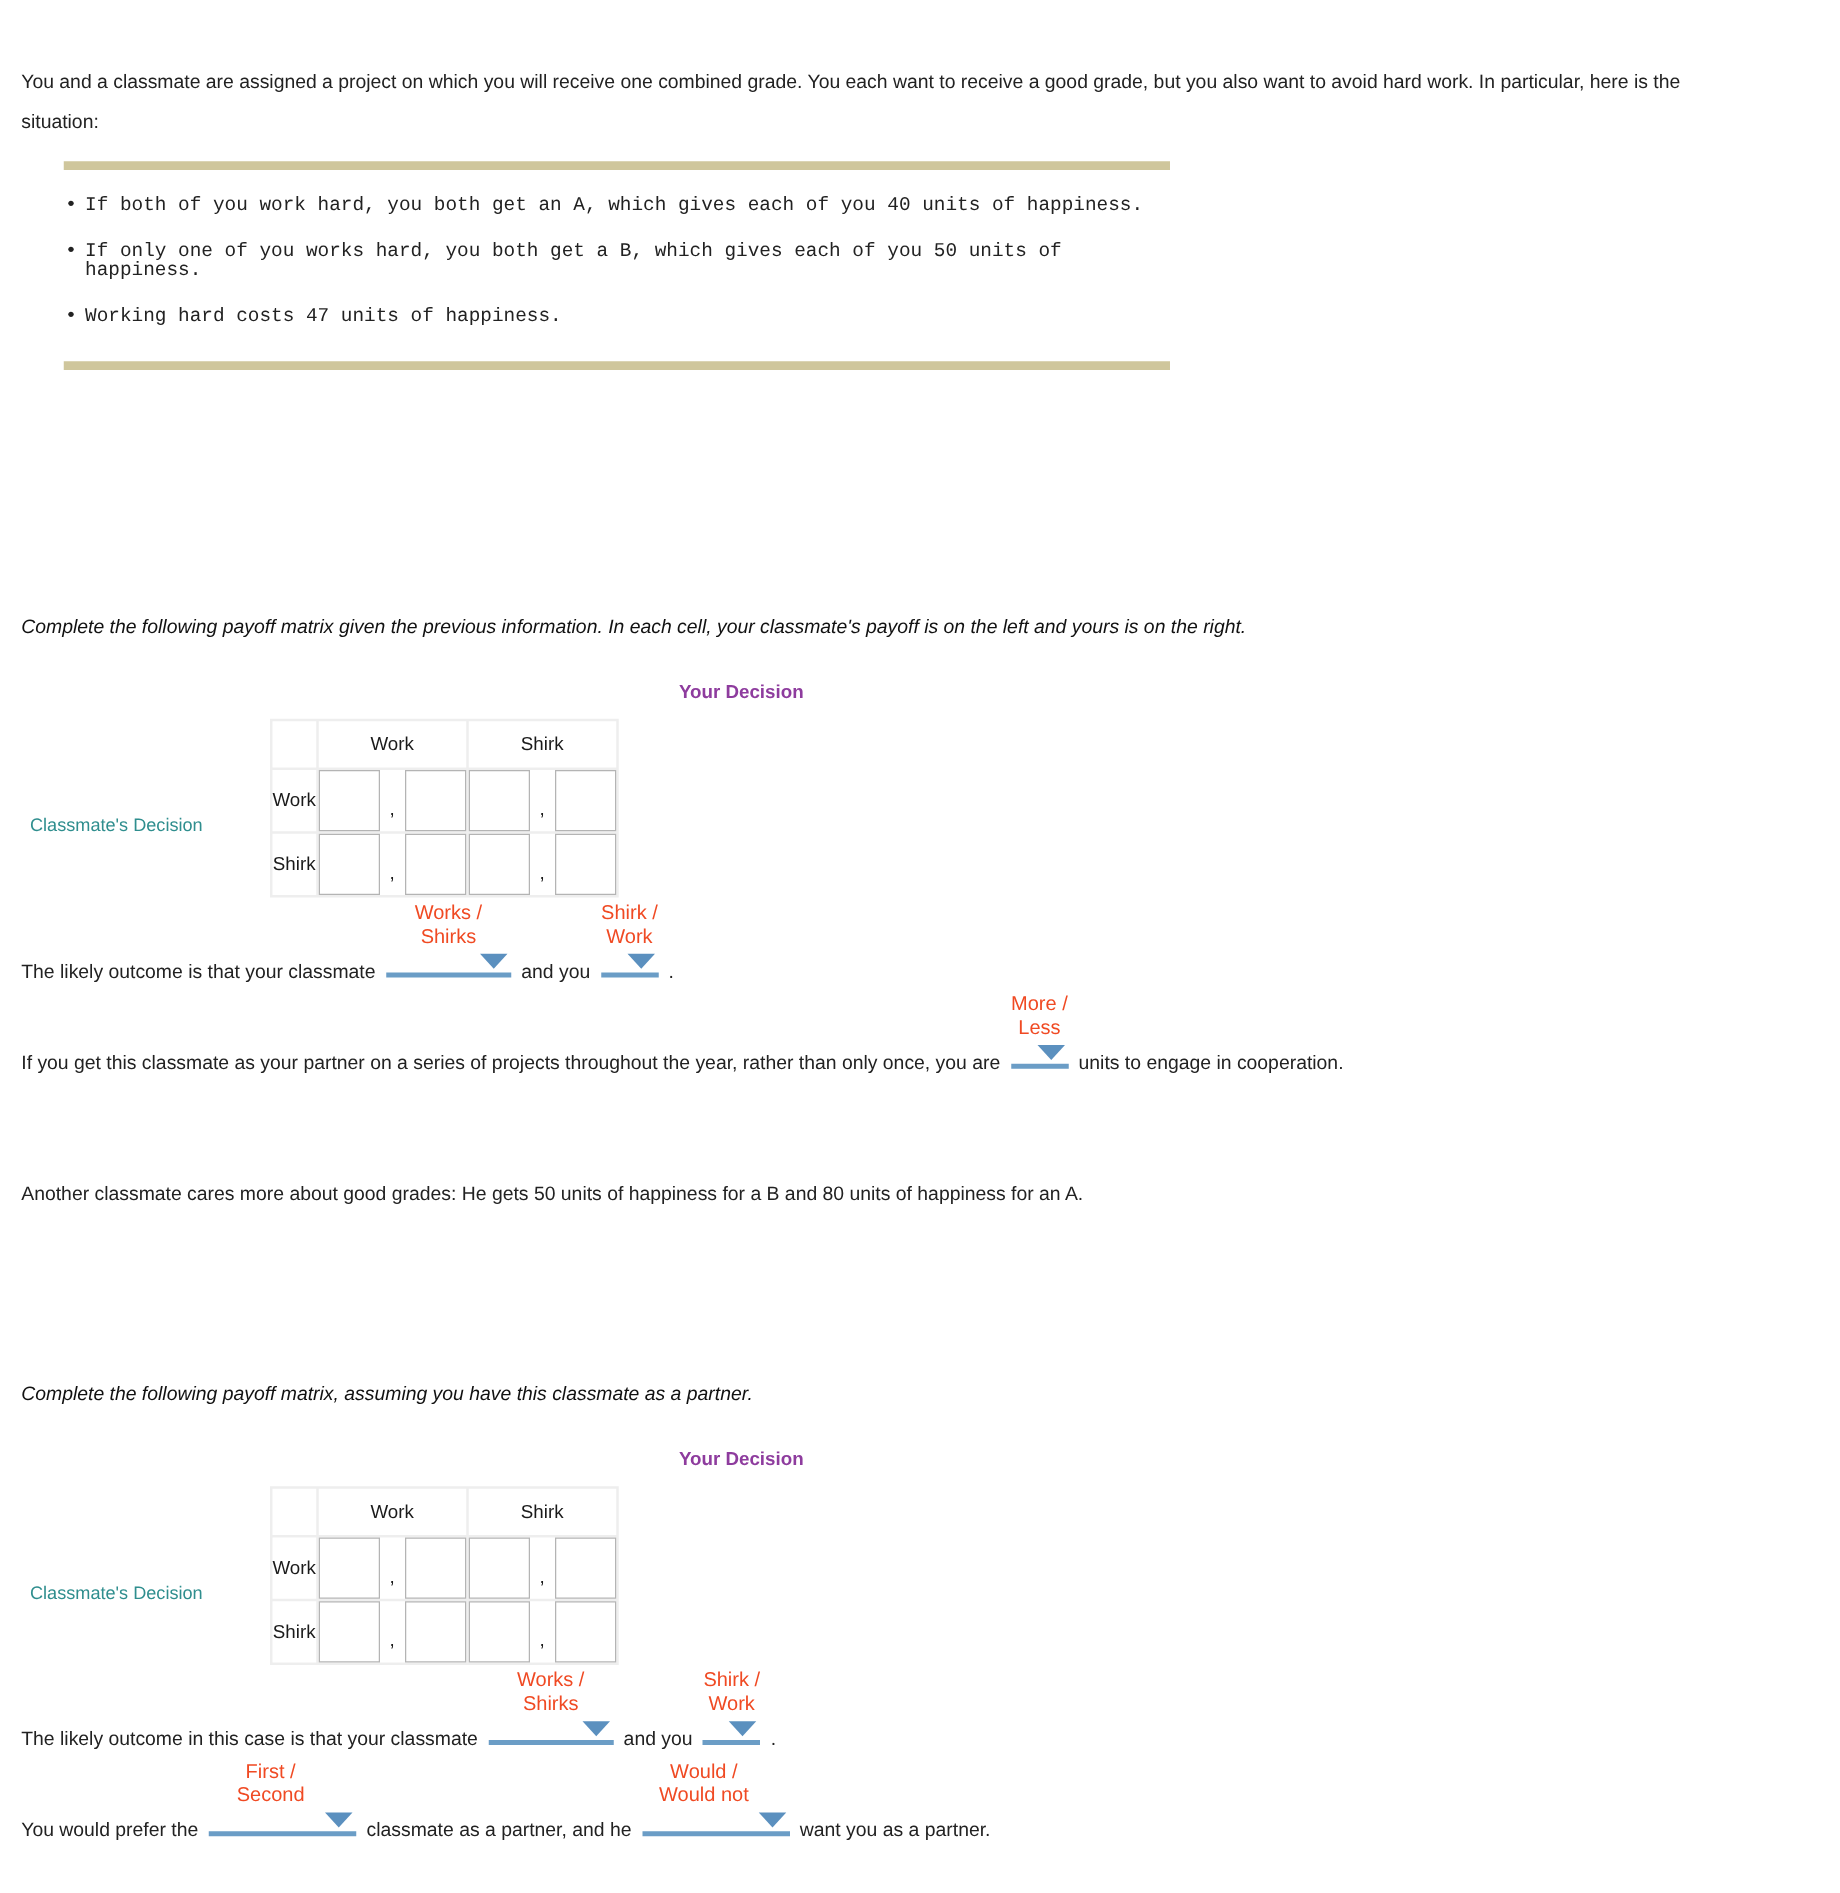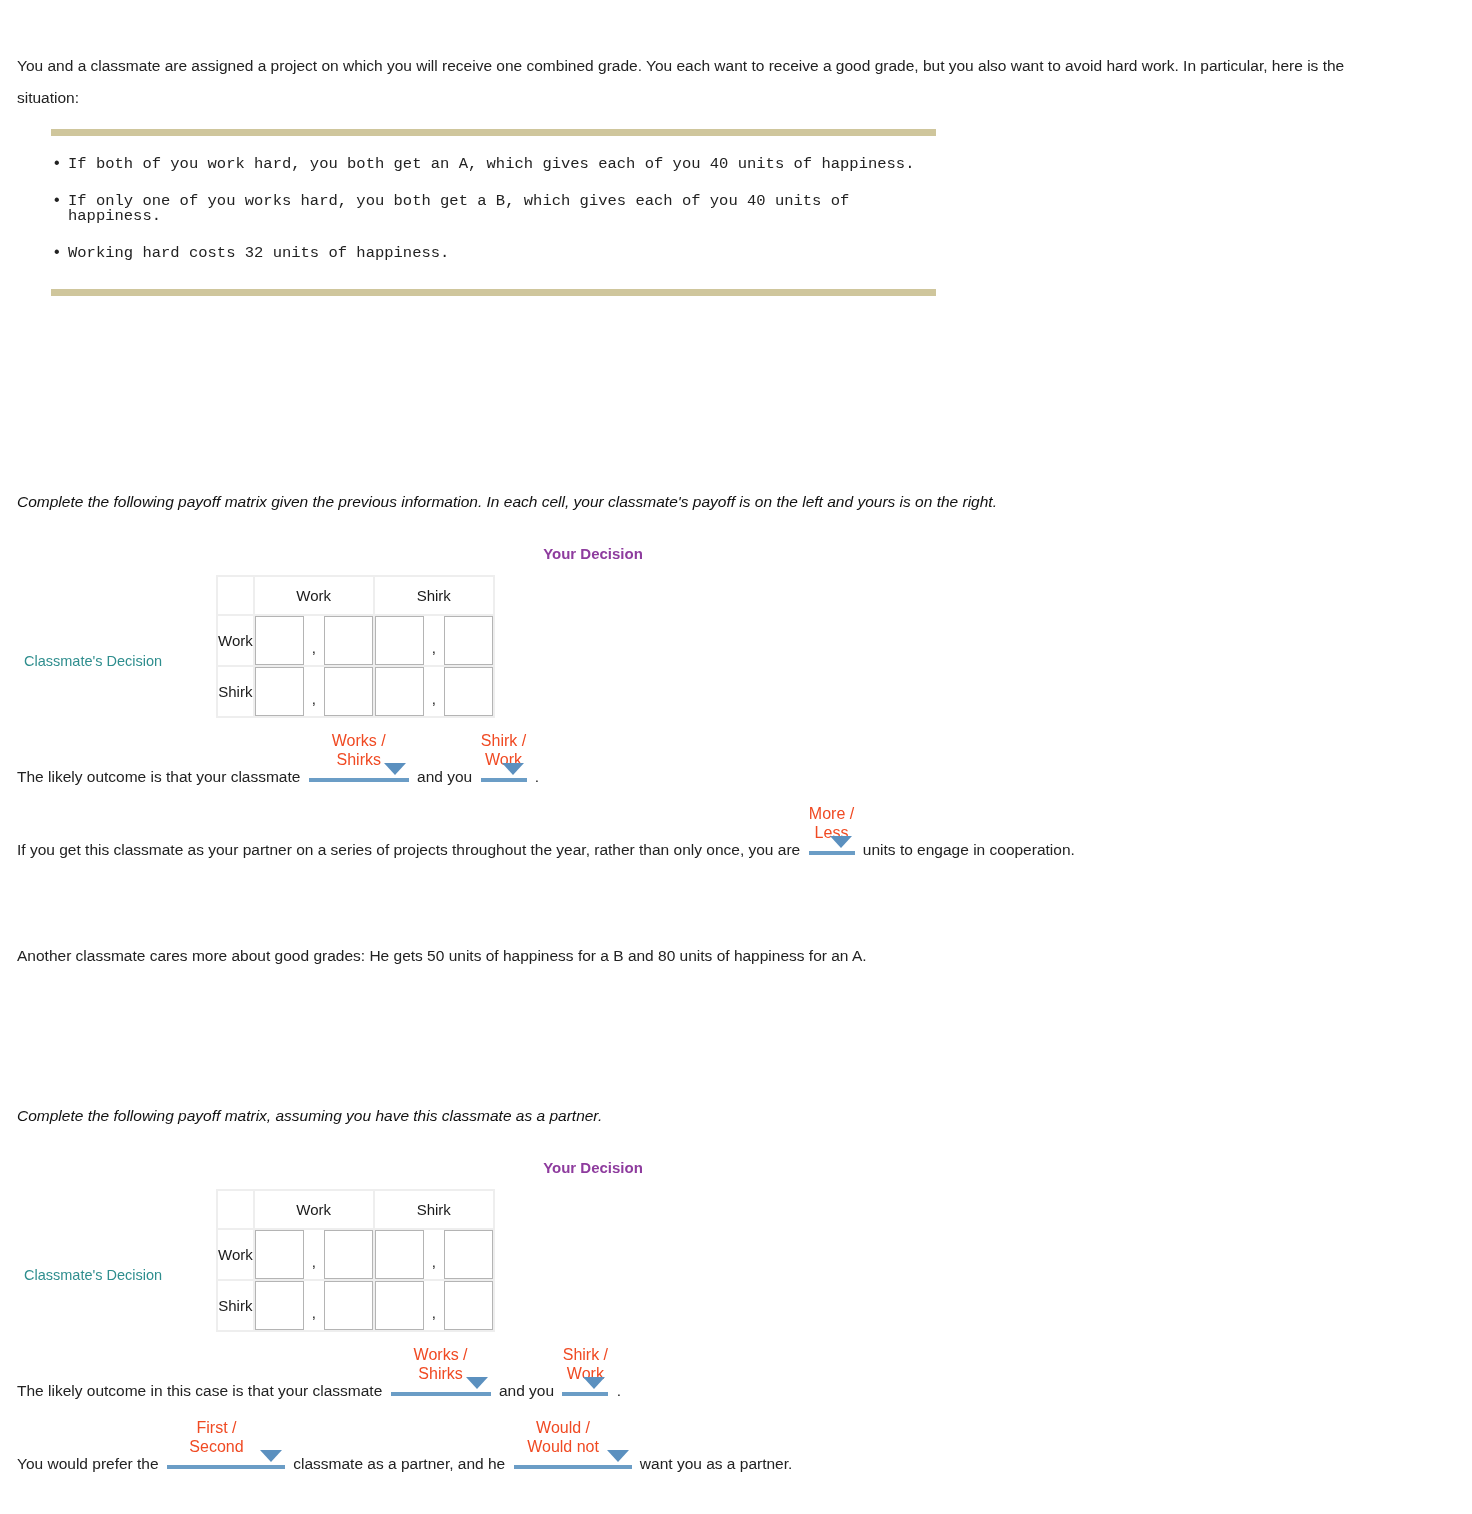--- a/index.html
+++ b/index.html
@@ -179,42 +179,42 @@
     width: 0;
     height: 0;
     border-left: 11px solid transparent;
     border-right: 11px solid transparent;
     border-top: 12px solid #5b90bf;
   }
   .dd-hint {
     position: absolute;
     left: 50%;
     transform: translateX(-50%);
-    bottom: 8px;
+    bottom: 18px;
     color: #f04a23;
     font-size: 16px;
     line-height: 1.22;
     text-align: center;
     white-space: nowrap;
     pointer-events: none;
   }
   .dd-hint span { display: block; }
   .dd-hint.shift-left { left: 42%; }
 </style>
 </head>
 <body>
 
 <div class="intro">You and a classmate are assigned a project on which you will receive one combined grade. You each want to receive a good grade, but you also want to avoid hard work. In particular, here is the situation:</div>
 
 <div class="callout">
   <div class="band"></div>
   <ul class="callout-list">
     <li>If both of you work hard, you both get an A, which gives each of you 40 units of happiness.</li>
-    <li>If only one of you works hard, you both get a B, which gives each of you 40 units of happiness.</li>
-    <li>Working hard costs 32 units of happiness.</li>
+    <li>If only one of you works hard, you both get a B, which gives each of you 50 units of happiness.</li>
+    <li>Working hard costs 47 units of happiness.</li>
   </ul>
   <div class="band"></div>
 </div>
 
 <div class="prompt prompt-1">Complete the following payoff matrix given the previous information. In each cell, your classmate's payoff is on the left and yours is on the right.</div>
 
 <div class="matrix-block matrix-1">
   <div class="your-decision">Your Decision</div>
   <div class="classmate-decision">Classmate's Decision</div>
   <table class="payoff">

